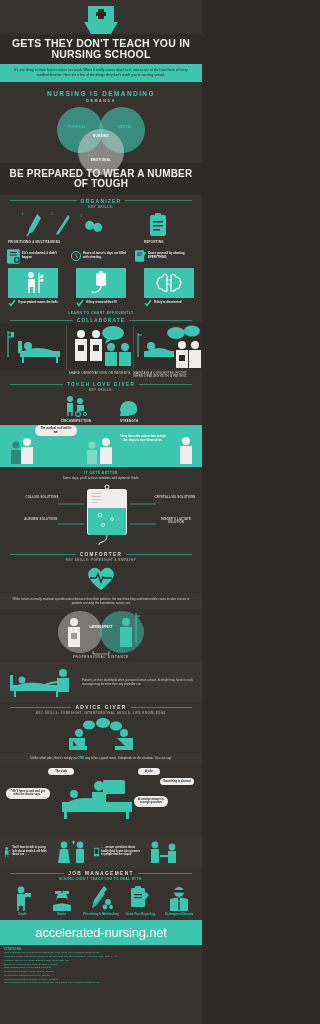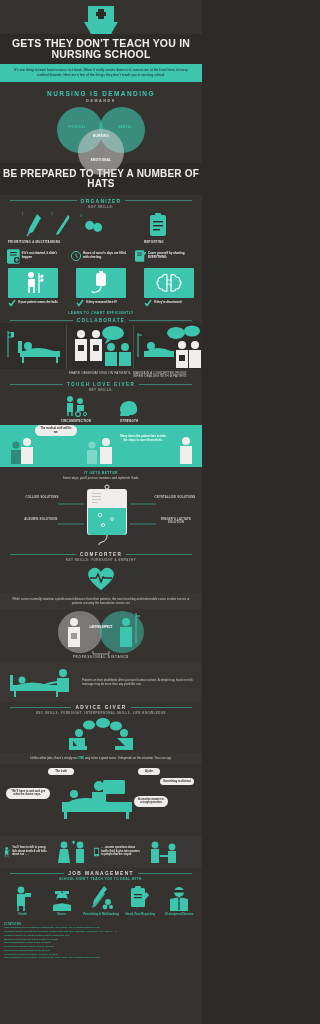--- a/index.html
+++ b/index.html
@@ -140,21 +140,21 @@
       <div class="venn-c" style="left:99px;top:4px;width:46px;height:46px;background:#3ec5ad;opacity:.62;"></div>
       <div class="venn-c" style="left:78px;top:26px;width:46px;height:46px;background:#cfcfcf;opacity:.55;"></div>
       <div style="position:absolute;left:62px;top:22px;width:30px;" class="lbl">PHYSICAL</div>
       <div style="position:absolute;left:110px;top:22px;width:30px;" class="lbl">MENTAL</div>
       <div style="position:absolute;left:86px;top:31px;width:30px;color:#fff;" class="lbl">NURSING</div>
       <div style="position:absolute;left:86px;top:55px;width:30px;color:#fff;" class="lbl">EMOTIONAL</div>
     </div>
   </div>
 
   <div class="hats">
-    <div class="h1" style="font-size:10px;">BE PREPARED TO THEY A NUMBER OF HATS</div>
+    <div class="h1" style="font-size:10px;">BE PREPARED TO WEAR A NUMBER OF TOUGH</div>
   </div>
 
   <div style="padding-top:3px;">
     <div class="sechead">
       <div class="rule-t"></div>
       <div class="h2" style="font-size:5px;letter-spacing:1.2px;">ORGANIZER</div>
       <div class="rule-t"></div>
     </div>
     <div class="h3" style="font-size:3.2px;margin-top:1px;color:#9f9c98;">KEY SKILLS:</div>
 
@@ -616,20 +616,23 @@
           <rect x="7" y="5" width="10" height="2.5" fill="#2d2a28"></rect>
           <path d="M3 14 q9 -3 18 0 v12 h-18 z" fill="#3ec5ad"></path>
           <path d="M11 13 l1 5 1-5" fill="#2d2a28"></path>
           <rect x="11.4" y="17" width="1.2" height="8" fill="#2d2a28"></rect>
         </svg>
         <div class="joblbl">Ill-tempered Doctors</div>
       </div>
     </div>
   </div>
 
+  <div class="brandbar">
+    <span class="brand">accelerated-nursing.net</span>
+  </div>
   <div class="cites">
     <div class="ttl">CITATIONS:</div>
     <ul>
       <li>www.healthcareers.com/article/10-things-they-dont-teach-you-in-nursing-school/16430</li>
       <li>onlinejobs.webmr.com/2011/09/11/when-nurses-bond-with-their-patients/?_phpTrack_type=blog=1_=1</li>
       <li>readerny.com/top-10-things-nursing-school-cant-teach-you/</li>
       <li>thesimplein.com/famous-nurse-quotes-or-charts/</li>
       <li>www.whatisofluidal.com/colloidal-solutions</li>
       <li>en.wikipedia.org/wiki/Human_serum_albumin</li>
       <li>en.wikipedia.org/wiki/Intravenous_therapy</li>

